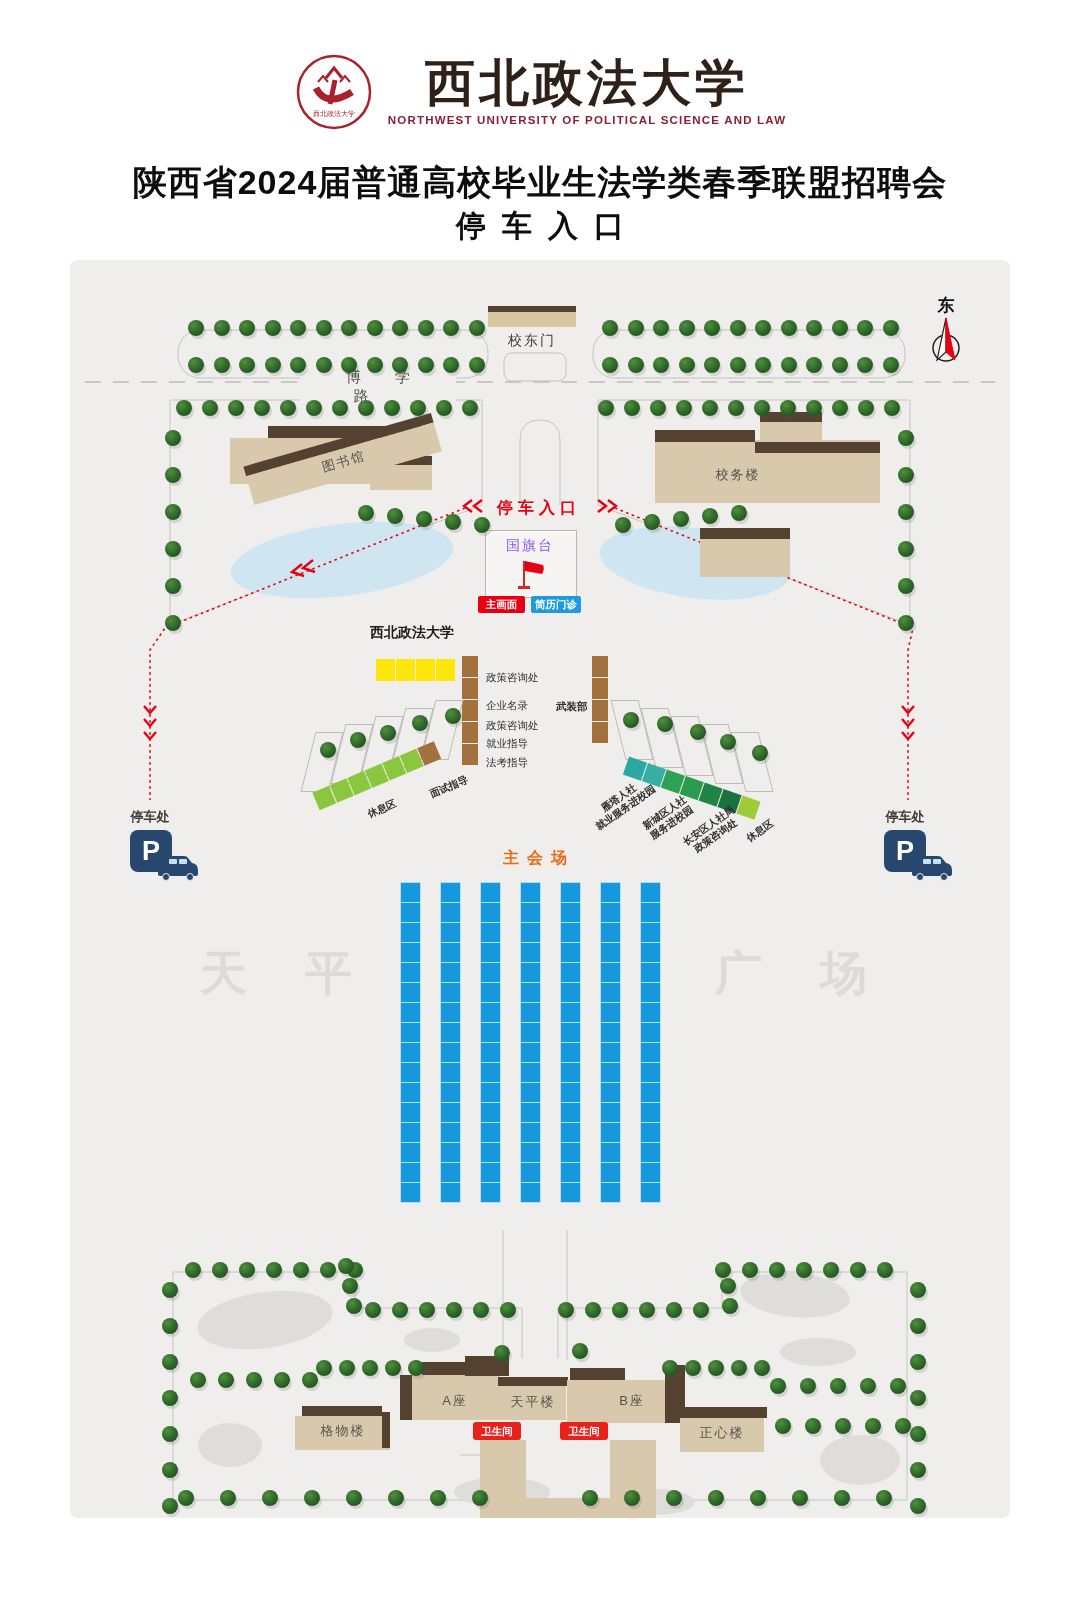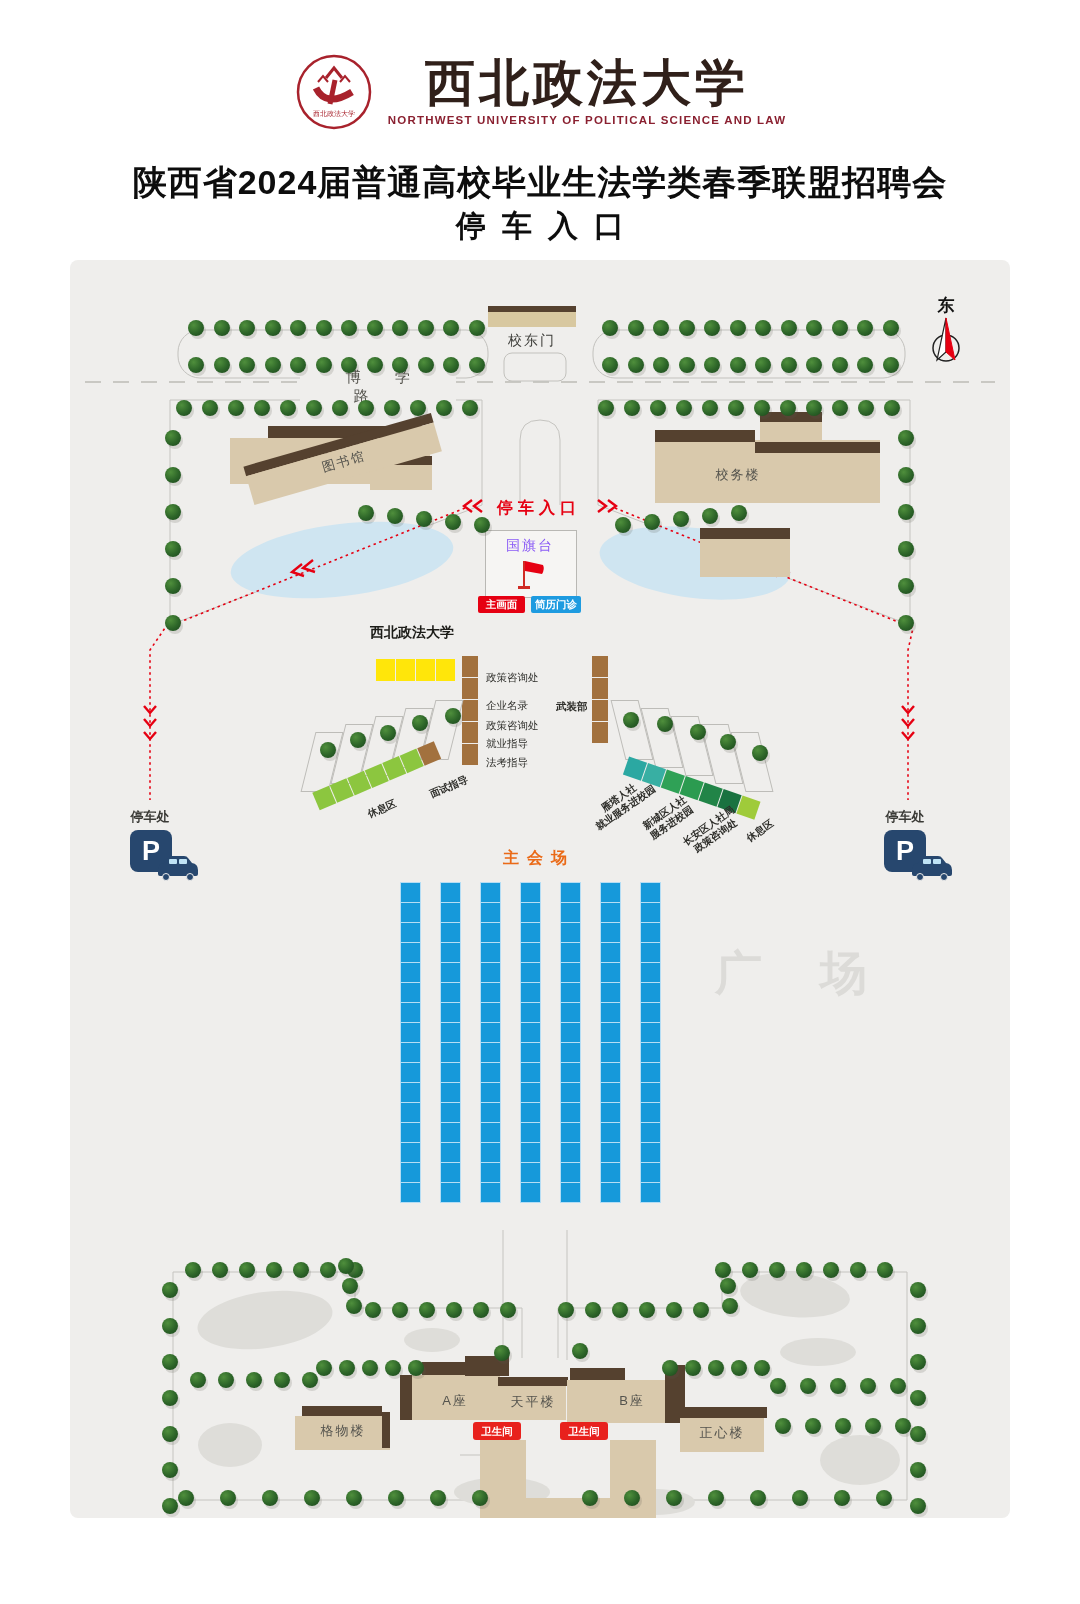--- a/index.html
+++ b/index.html
@@ -240,20 +240,21 @@
   <div class="abs" style="left:797px;top:548px;width:76px;text-align:center;font-size:13px;font-weight:bold;color:#3a3a36;">停车处</div>
   <div class="ptile" style="left:814px;top:570px;background:var(--parking_navy,#27476E);">P</div>
   <svg class="abs" style="left:838px;top:594px;" width="48" height="28" viewBox="0 0 48 28">
     <path d="M4,16 Q4,10 10,9 L14,4 Q15,2 18,2 L30,2 Q33,2 34,4 L38,9 Q44,10 44,16 L44,20 Q44,22 42,22 L6,22 Q4,22 4,20 Z" fill="#27476E"></path>
     <rect x="15" y="5" width="8" height="5" rx="1" fill="#bfe3f5"></rect>
       <rect x="25" y="5" width="8" height="5" rx="1" fill="#bfe3f5"></rect>
     <circle cx="12" cy="23" r="3.5" fill="#27476E" stroke="#efeeec" stroke-width="1"></circle>
       <circle cx="36" cy="23" r="3.5" fill="#27476E" stroke="#efeeec" stroke-width="1"></circle>
   </svg>
 
+  <div class="wm" style="left:130px;top:682px;">天平</div>
   <div class="wm" style="left:645px;top:682px;">广场</div>
 
   <div id="booth-grid">
       <div class="grid-col" style="left: 330px; top: 622px;">
         <div class="grid-cell" style="background: rgb(22, 153, 218);"></div>
         <div class="grid-cell" style="background: rgb(22, 153, 218);"></div>
         <div class="grid-cell" style="background: rgb(22, 153, 218);"></div>
         <div class="grid-cell" style="background: rgb(22, 153, 218);"></div>
         <div class="grid-cell" style="background: rgb(22, 153, 218);"></div>
         <div class="grid-cell" style="background: rgb(22, 153, 218);"></div>

